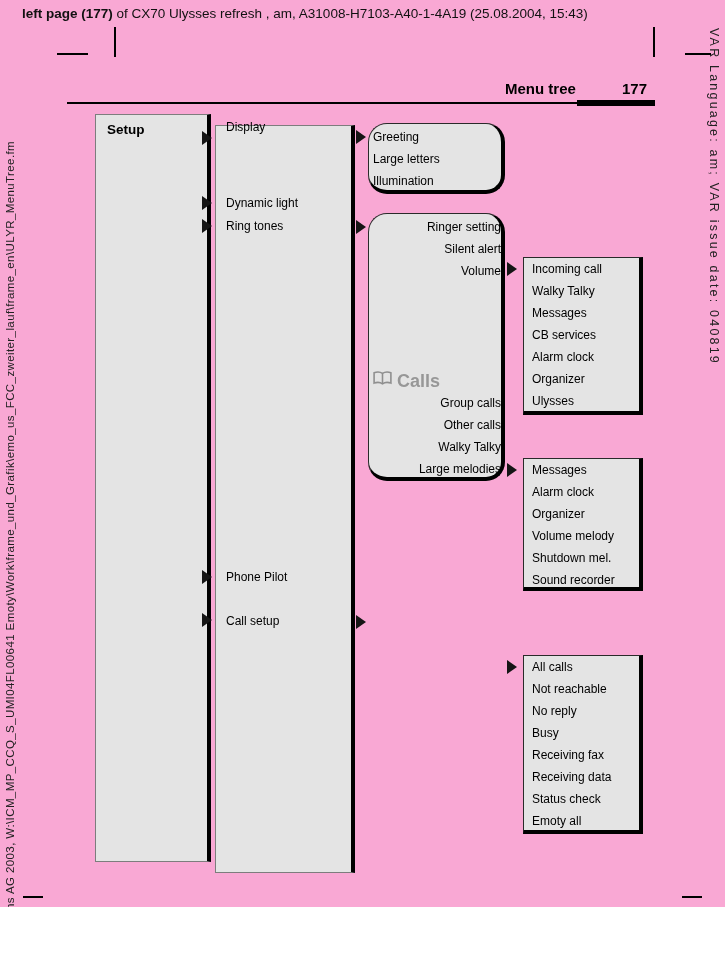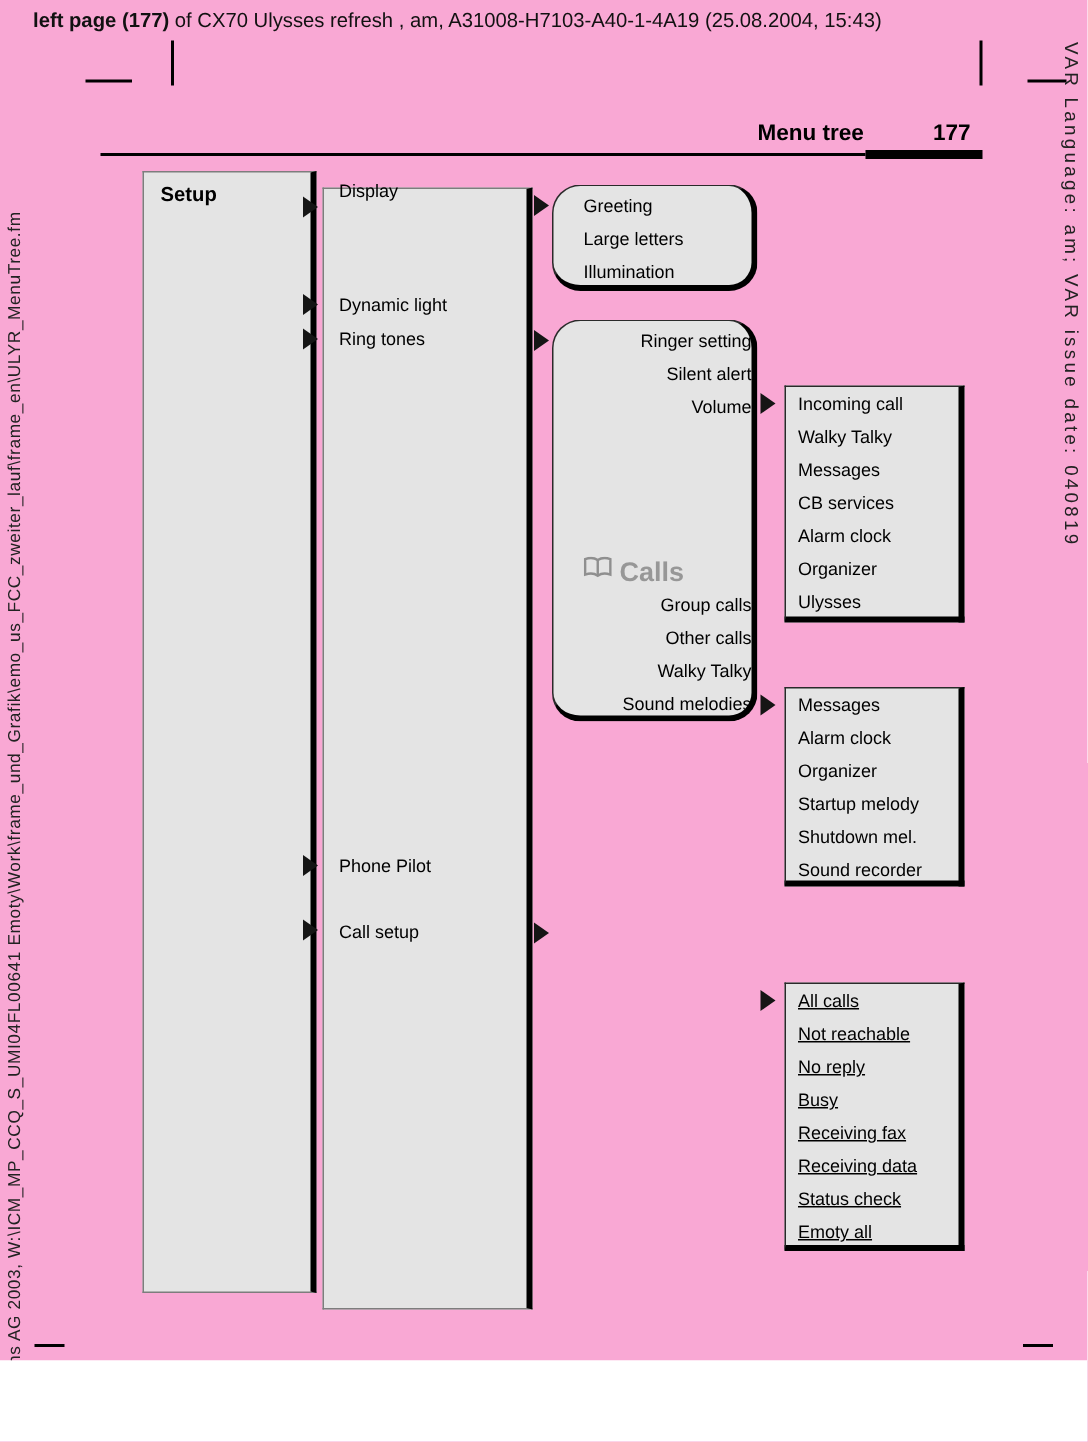--- a/index.html
+++ b/index.html
@@ -32,21 +32,21 @@
   .col-box{
     position:absolute;background:#e4e4e4;box-sizing:border-box;
     border:1px solid #7d7d7d;border-right:4px solid #000;
   }
   .root-label{padding:7px 0 0 11px;font-size:13.5px;font-weight:bold;}
   
   .menu-box{
     position:absolute;background:#e4e4e4;box-sizing:border-box;
     border:1px solid #2a2a2a;border-right:4px solid #000;border-bottom:4px solid #000;
   }
-  .pad10{padding:2px 0 0 20px;border-radius:19px;}
+  .pad10{padding:2px 0 0 4px;border-radius:19px;}
   .pad8{padding:0 0 0 8px;}
   .row{height:22px;line-height:22px;font-size:12px;white-space:nowrap;}
   .spacer{height:88px;}
   .calls-row{display:flex;align-items:center;gap:5px;}
   .calls-label{font-size:18px;font-weight:bold;color:#979797;}
   .l2-item{position:absolute;height:22px;line-height:22px;font-size:12px;white-space:nowrap;}
   .arrow{
     position:absolute;width:0;height:0;
     border-top:7px solid transparent;border-bottom:7px solid transparent;
     border-left:10px solid #151515;
@@ -115,21 +115,21 @@
         <svg width="19" height="14" viewBox="0 0 19 14">
           <path d="M9.5 2.4 C7.4 0.9 3.9 0.7 1.1 1.7 L1.1 12.1 C3.9 11.1 7.4 11.3 9.5 12.8 C11.6 11.3 15.1 11.1 17.9 12.1 L17.9 1.7 C15.1 0.7 11.6 0.9 9.5 2.4 Z" fill="none" stroke="#8f8f8f" stroke-width="1.6"></path>
           <line x1="9.5" y1="2.4" x2="9.5" y2="12.8" stroke="#8f8f8f" stroke-width="1.6"></line>
         </svg>
       </span>
       <span class="calls-label">Calls</span>
     </div>
     <div class="row">Group calls</div>
     <div class="row">Other calls</div>
     <div class="row">Walky Talky</div>
-    <div class="row">Sound melodies</div>
+    <div class="row">Large melodies</div>
   </div>
 
 
   <div class="arrow" style="left:507px;top:262px;"></div>
   <div class="arrow" style="left:507px;top:463px;"></div>
   <div class="arrow" style="left:507px;top:660px;"></div>
 
   <div class="menu-box pad8" style="left:523px;top:257px;width:120px;height:158px;">
     <div class="row">Incoming call</div>
     <div class="row">Walky Talky</div>
@@ -137,26 +137,26 @@
     <div class="row">CB services</div>
     <div class="row">Alarm clock</div>
     <div class="row">Organizer</div>
     <div class="row">Ulysses</div>
   </div>
 
   <div class="menu-box pad8" style="left:523px;top:458px;width:120px;height:133px;">
     <div class="row">Messages</div>
     <div class="row">Alarm clock</div>
     <div class="row">Organizer</div>
-    <div class="row">Startup melody</div>
+    <div class="row">Volume melody</div>
     <div class="row">Shutdown mel.</div>
     <div class="row">Sound recorder</div>
   </div>
 
-  <div class="menu-box pad8" style="left:523px;top:655px;width:120px;height:179px;text-decoration:underline;">
+  <div class="menu-box pad8" style="left:523px;top:655px;width:120px;height:179px;">
     <div class="row">All calls</div>
     <div class="row">Not reachable</div>
     <div class="row">No reply</div>
     <div class="row">Busy</div>
     <div class="row">Receiving fax</div>
     <div class="row">Receiving data</div>
     <div class="row">Status check</div>
     <div class="row">Emoty all</div>
   </div>
 

